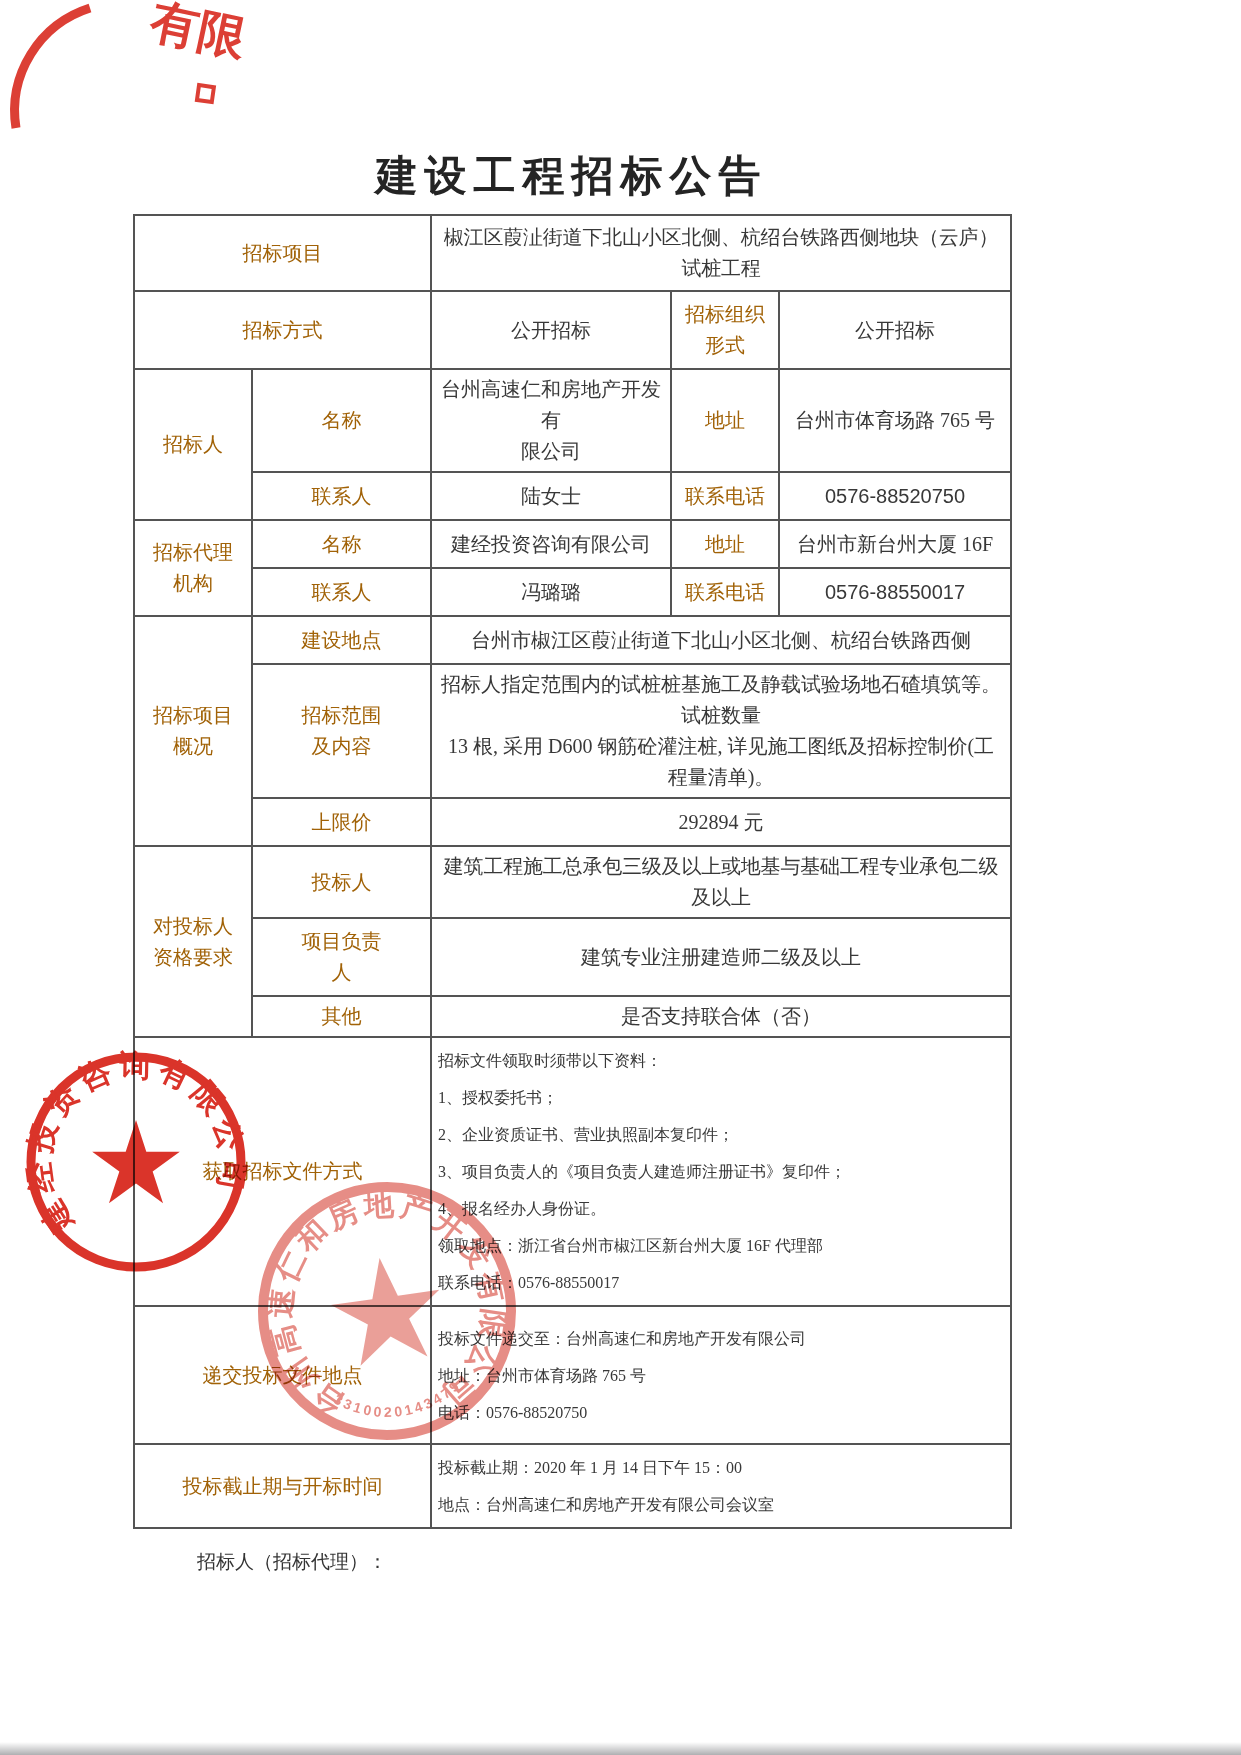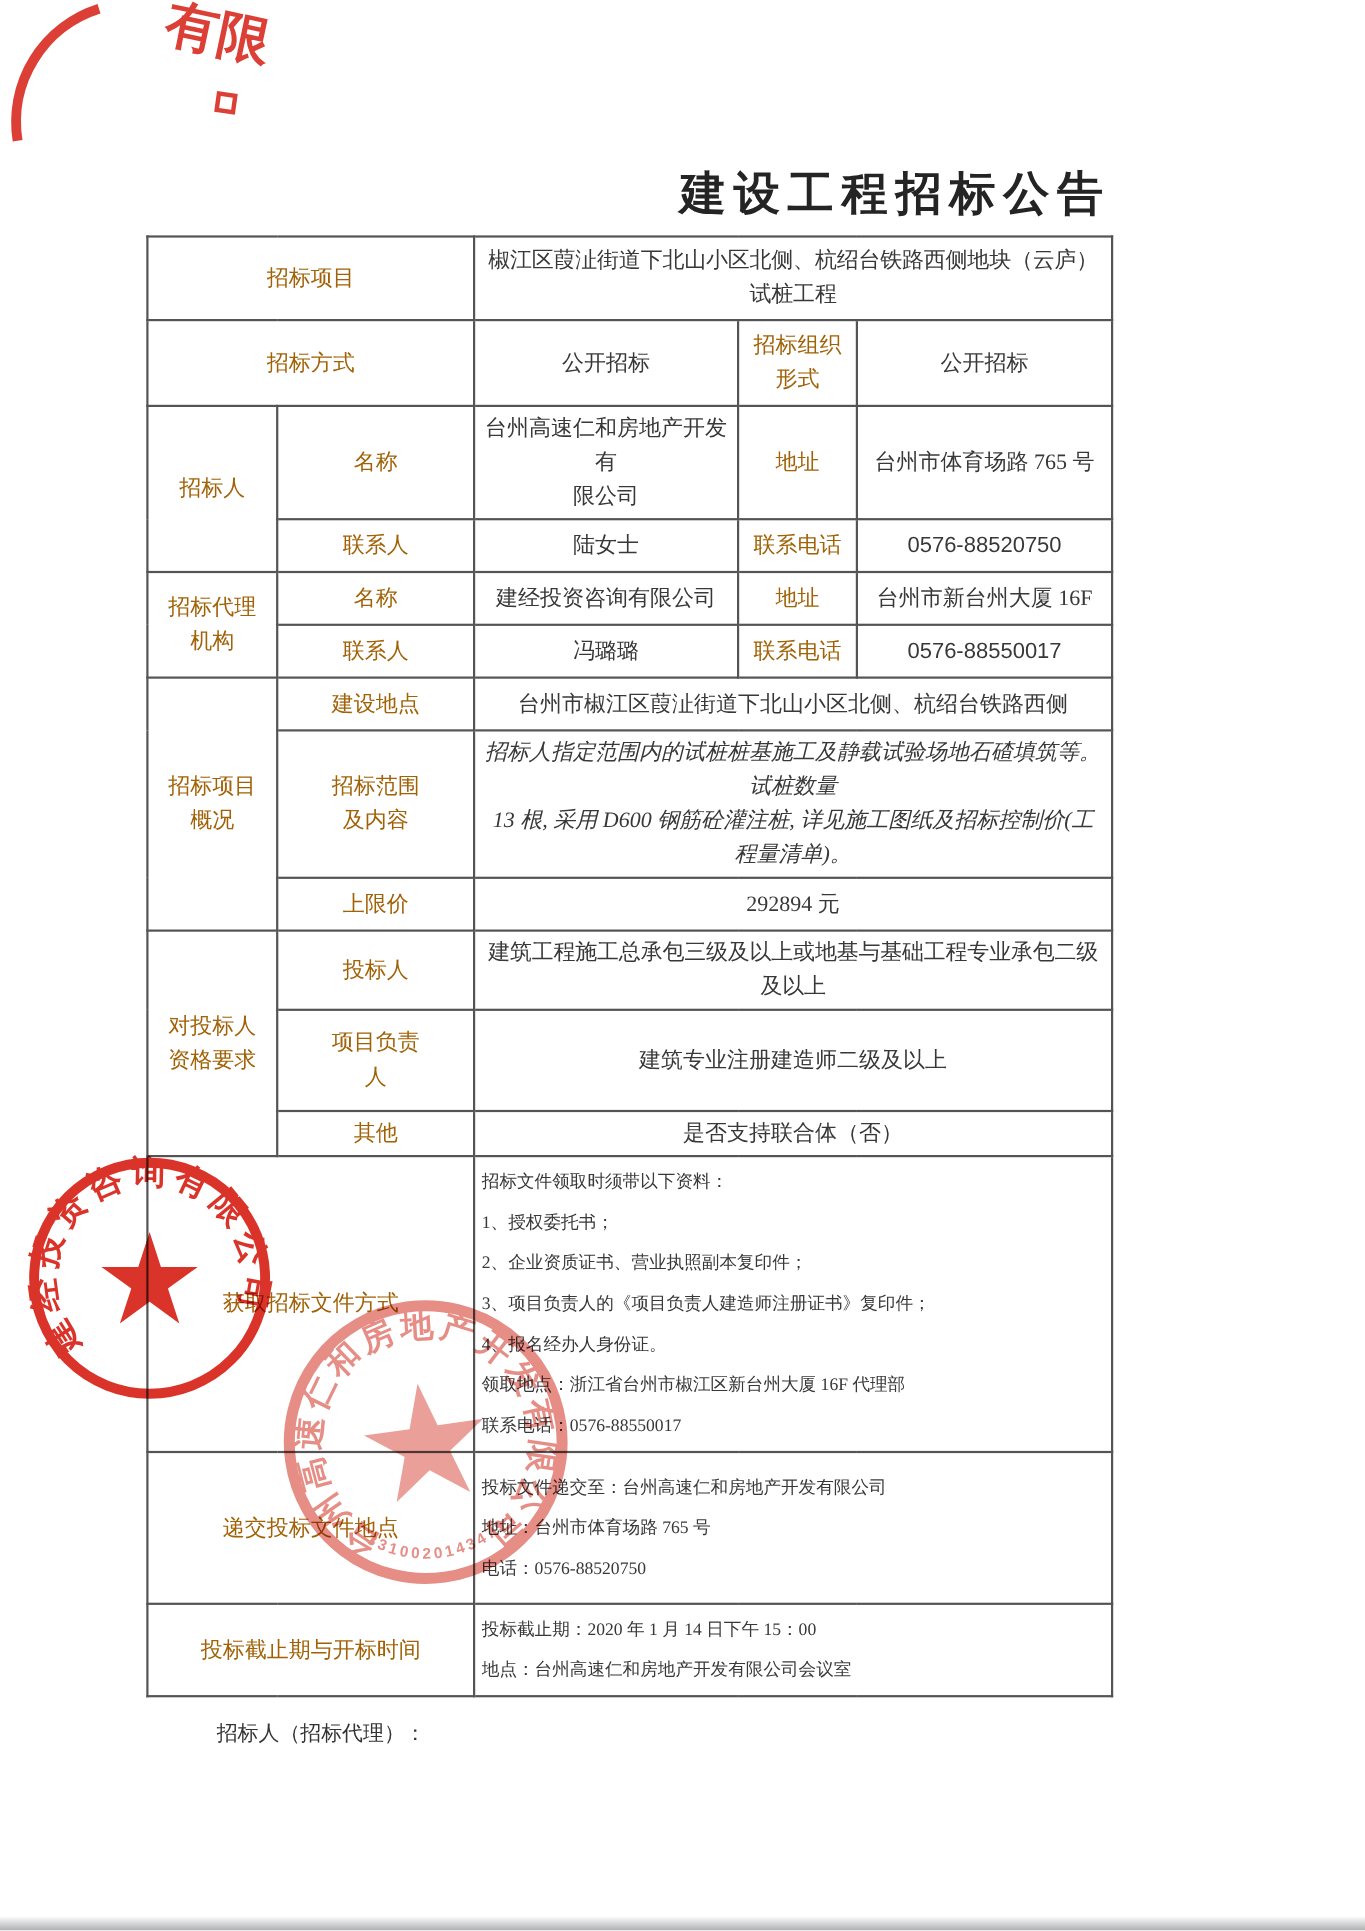--- a/index.html
+++ b/index.html
@@ -2,32 +2,32 @@
 <html><head>
 <meta charset="utf-8">
 <style>
   html,body{margin:0;padding:0;}
   body{
     width:1241px;height:1755px;position:relative;background:#ffffff;
     font-family:"Liberation Serif","DejaVu Serif",serif;color:#383838;overflow:hidden;
   }
   .doc{position:absolute;left:133px;top:0;width:877px;}
   .title{
-    margin:148px 0 10px 0;text-align:right;font-size:42px;font-weight:600;
+    margin:148px 0 10px 0;text-align:center;font-size:42px;font-weight:600;
     letter-spacing:7px;color:#242424;
   }
   table.main{border-collapse:collapse;width:877px;table-layout:fixed;}
   table.main td{
     border:2px solid #545454;vertical-align:middle;text-align:center;
     padding:4px 6px;font-size:20px;white-space:pre-line;line-height:1.55;
   }
   td.lab{font-size:21px;color:#a16207;}
   td.left{text-align:left;padding-left:28px;}
   td.long{font-size:17.5px;letter-spacing:-0.2px;}
-  td.scope{text-align:left;padding-left:16px;font-size:17.5px;line-height:1.8;font-style:italic;}
+  td.scope{text-align:left;padding-left:16px;font-size:17.5px;line-height:1.8;}
   .num{font-family:"Liberation Sans","DejaVu Sans",sans-serif;}
   .lines .line{font-size:16px;line-height:37px;text-align:left;}
   .sig-line{margin:20px 0 0 64px;font-size:19px;color:#333;}
   .pub-line{margin:54px 0 0 508px;font-size:23px;color:#2e2e2e;}
   .stamp{position:absolute;pointer-events:none;mix-blend-mode:multiply;}
   .scan-edge{
     position:absolute;left:0;bottom:0;width:100%;height:13px;
     background:linear-gradient(to bottom,rgba(255,255,255,0),#aeafb1);
   }
 </style>
@@ -101,21 +101,21 @@
       <tr style="height:48px">
         <td class="lab">上限价</td>
         <td colspan="3">292894 元</td>
       </tr>
       <tr style="height:48px">
         <td rowspan="3" class="lab">对投标人
 资格要求</td>
         <td class="lab">投标人</td>
         <td colspan="3" class="long">建筑工程施工总承包三级及以上或地基与基础工程专业承包二级及以上</td>
       </tr>
-      <tr style="height:92px">
+      <tr style="height:78px">
         <td class="lab">项目负责
 人</td>
         <td colspan="3">建筑专业注册建造师二级及以上</td>
       </tr>
       <tr style="height:40px">
         <td class="lab">其他</td>
         <td colspan="3">是否支持联合体（否）</td>
       </tr>
       <tr style="height:266px">
         <td colspan="2" class="lab">获取招标文件方式</td>

